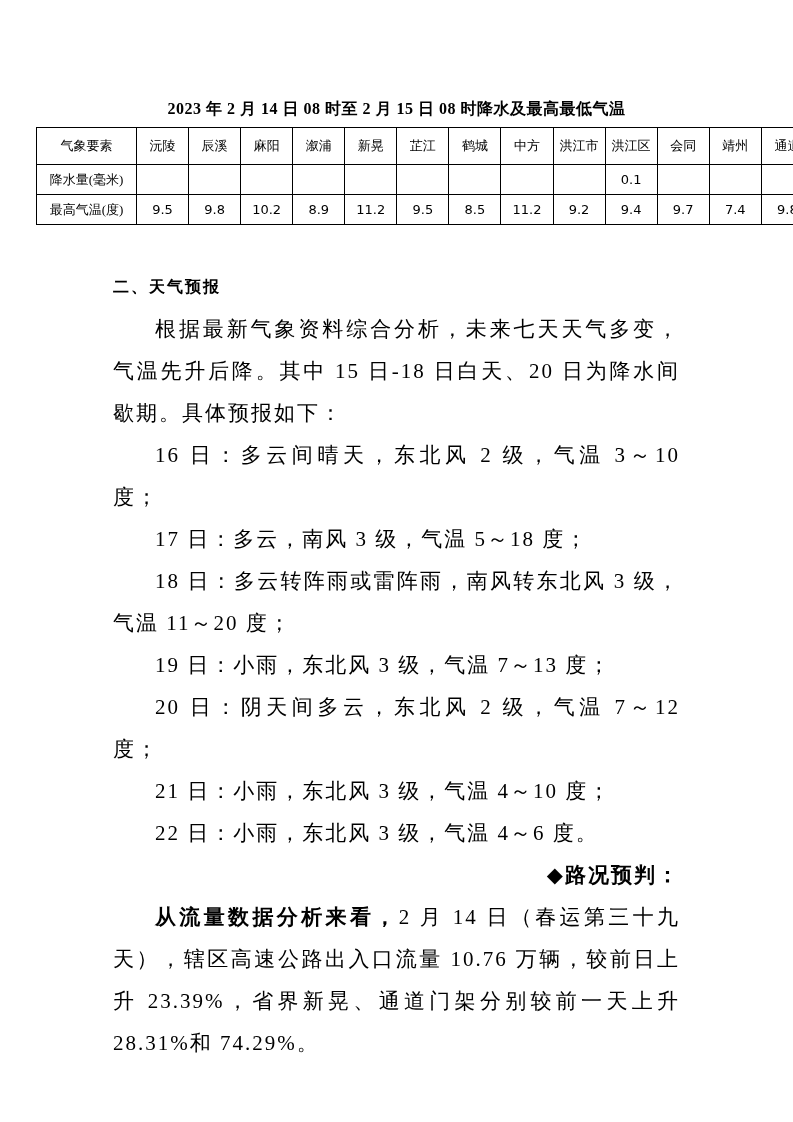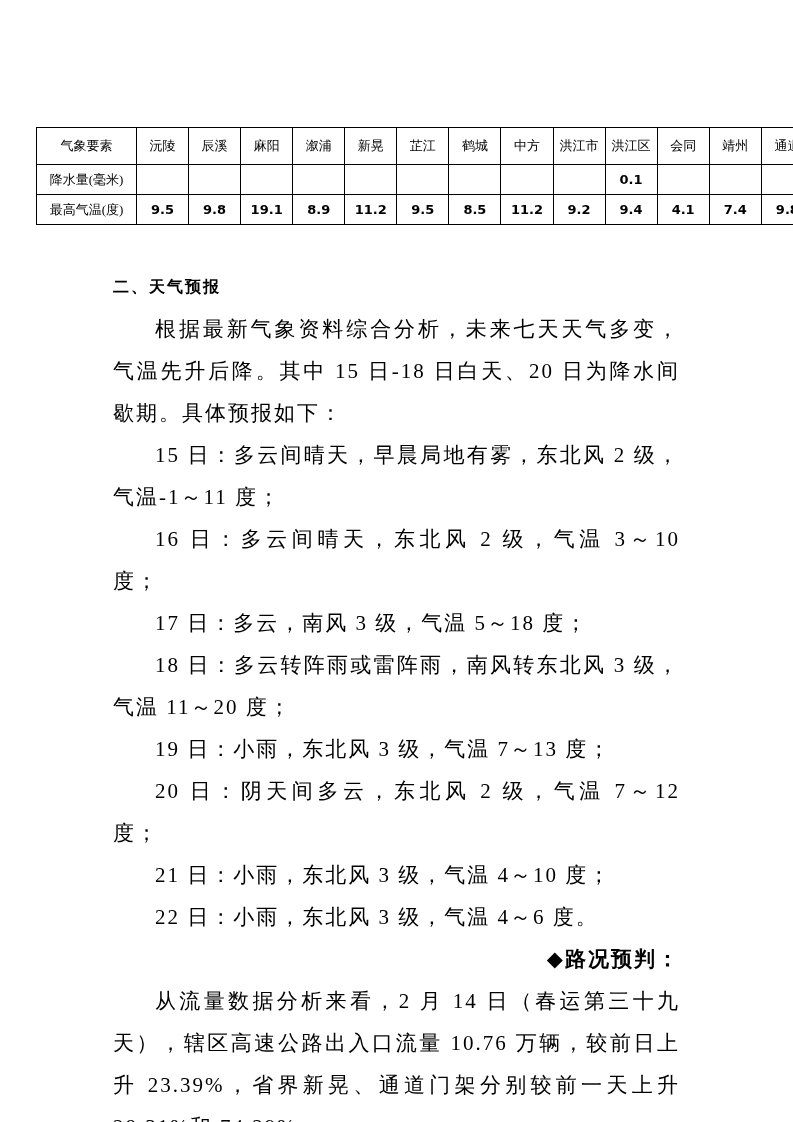--- a/index.html
+++ b/index.html
@@ -39,48 +39,49 @@
     white-space:nowrap;
   }
   table.weather tr.hdr  th { height:37px; }
   table.weather tr.data td { height:30px; }
   table.weather td.label, table.weather th.label {
     font-size:13px;
     font-family:"Liberation Serif","DejaVu Serif",serif;
   }
   table.weather td.num {
     font-family:"DejaVu Sans","Liberation Sans",sans-serif;
-    font-weight:700;
+    font-weight:400;
     font-size:13px;
   }
   .content {
     position:absolute;
     left:113px; top:266px;
     width:567px;
     font-size:21px;
     line-height:42px;
     letter-spacing:2px;
     text-align:justify;
   }
   .section-heading {
     font-family:"Liberation Sans","DejaVu Sans",sans-serif;
     font-weight:bold;
     font-size:16px;
     letter-spacing:2px;
     text-align:left;
   }
   .para { text-indent:2em; }
-  .bold { font-weight:normal; }
+  .bold { font-weight:bold; }
   .road-heading { font-weight:bold; text-indent:2em; text-align:right; }
 </style>
 </head>
 <body>
 
 <div class="page">
 
+  <div class="doc-title">2023 年 2 月 14 日 08 时至 2 月 15 日 08 时降水及最高最低气温</div>
 
   <table class="weather">
     <colgroup id="weather-cols">
         <col style="width: 100px;">
         <col>
         <col>
         <col>
         <col>
         <col>
         <col>
@@ -124,40 +125,39 @@
           <td class="num"></td>
           <td class="num">0.1</td>
           <td class="num"></td>
           <td class="num"></td>
           <td class="num"></td>
         </tr>
         <tr class="data">
           <td class="label">最高气温(度)</td>
           <td class="num">9.5</td>
           <td class="num">9.8</td>
-          <td class="num">19.1</td>
+          <td class="num">10.2</td>
           <td class="num">8.9</td>
           <td class="num">11.2</td>
           <td class="num">9.5</td>
           <td class="num">8.5</td>
           <td class="num">11.2</td>
           <td class="num">9.2</td>
           <td class="num">9.4</td>
-          <td class="num">4.1</td>
+          <td class="num">9.7</td>
           <td class="num">7.4</td>
           <td class="num">9.8</td>
         </tr>
       </tbody>
   </table>
 
   <div class="content">
     <div class="section-heading">二、天气预报</div>
     <p class="para">根据最新气象资料综合分析，未来七天天气多变，气温先升后降。其中 15 日-18 日白天、20 日为降水间歇期。具体预报如下：</p>
     <div id="forecast-container">
-        <p class="para">15 日：多云间晴天，早晨局地有雾，东北风 2 级，气温-1～11 度；</p>
         <p class="para">16 日：多云间晴天，东北风 2 级，气温 3～10 度；</p>
         <p class="para">17 日：多云，南风 3 级，气温 5～18 度；</p>
         <p class="para">18 日：多云转阵雨或雷阵雨，南风转东北风 3 级，气温 11～20 度；</p>
         <p class="para">19 日：小雨，东北风 3 级，气温 7～13 度；</p>
         <p class="para">20 日：阴天间多云，东北风 2 级，气温 7～12 度；</p>
         <p class="para">21 日：小雨，东北风 3 级，气温 4～10 度；</p>
         <p class="para">22 日：小雨，东北风 3 级，气温 4～6 度。</p>
       </div>
     <p class="road-heading">◆路况预判：</p>
     <p class="para"><span class="bold">从流量数据分析来看，</span><span>2 月 14 日（春运第三十九天），辖区高速公路出入口流量 10.76 万辆，较前日上升 23.39%，省界新晃、通道门架分别较前一天上升 28.31%和 74.29%。</span></p>

